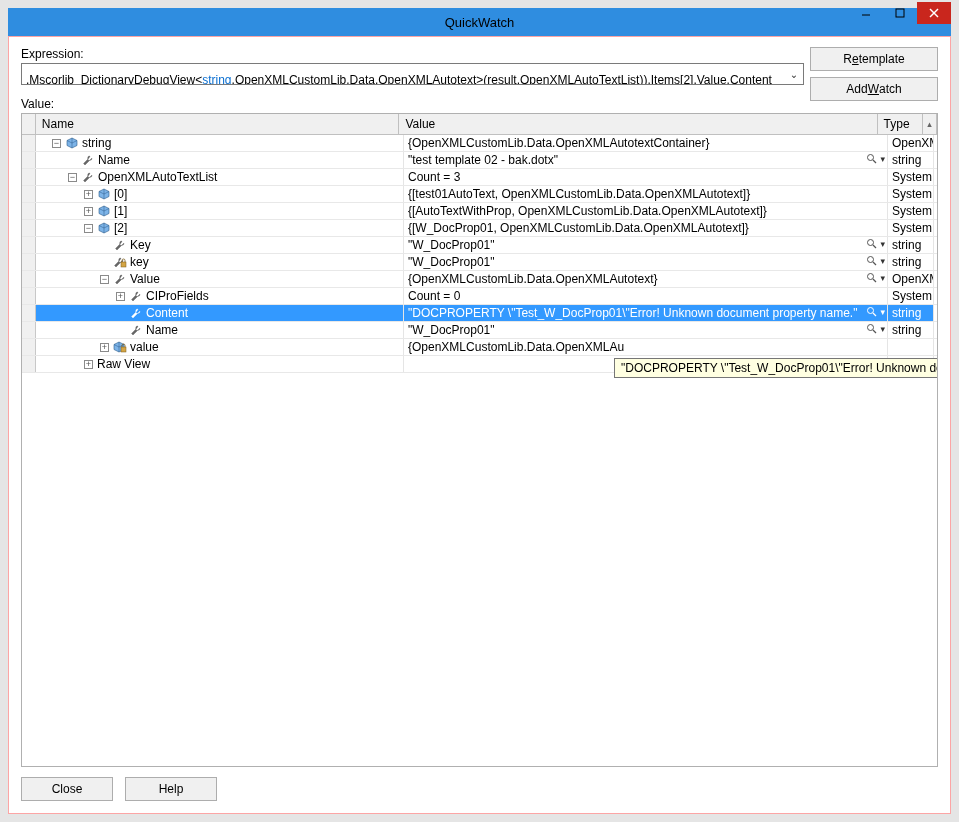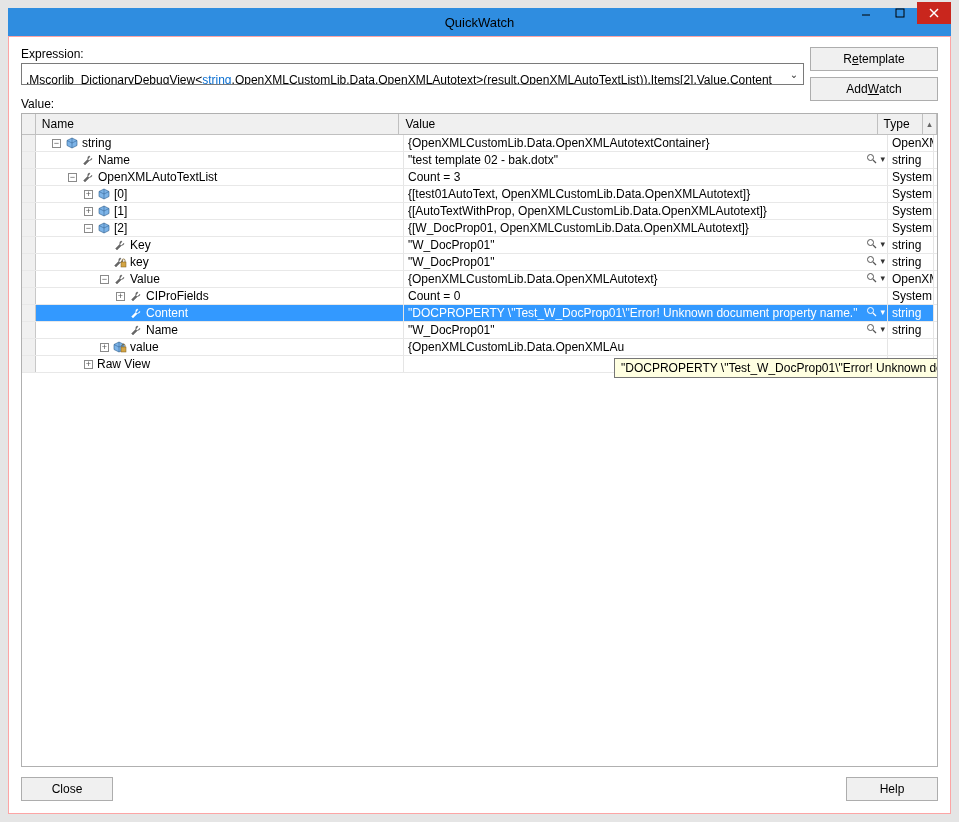--- a/index.html
+++ b/index.html
@@ -199,22 +199,22 @@
   top: 223px;
   background: #ffffe1;
   border: 1px solid #767676;
   padding: 2px 6px;
   font-size: 12px;
   white-space: nowrap;
   z-index: 10;
 }
 .footer {
   display: flex;
-  justify-content: space-between;
-  gap: 0;
+  justify-content: flex-start;
+  gap: 12px;
   margin-top: 10px;
 }
 .footer .btn { width: 92px; }
 </style>
 </head>
 <body>
 
 <div class="window">
   <div class="titlebar">
     <span class="title">QuickWatch</span>

